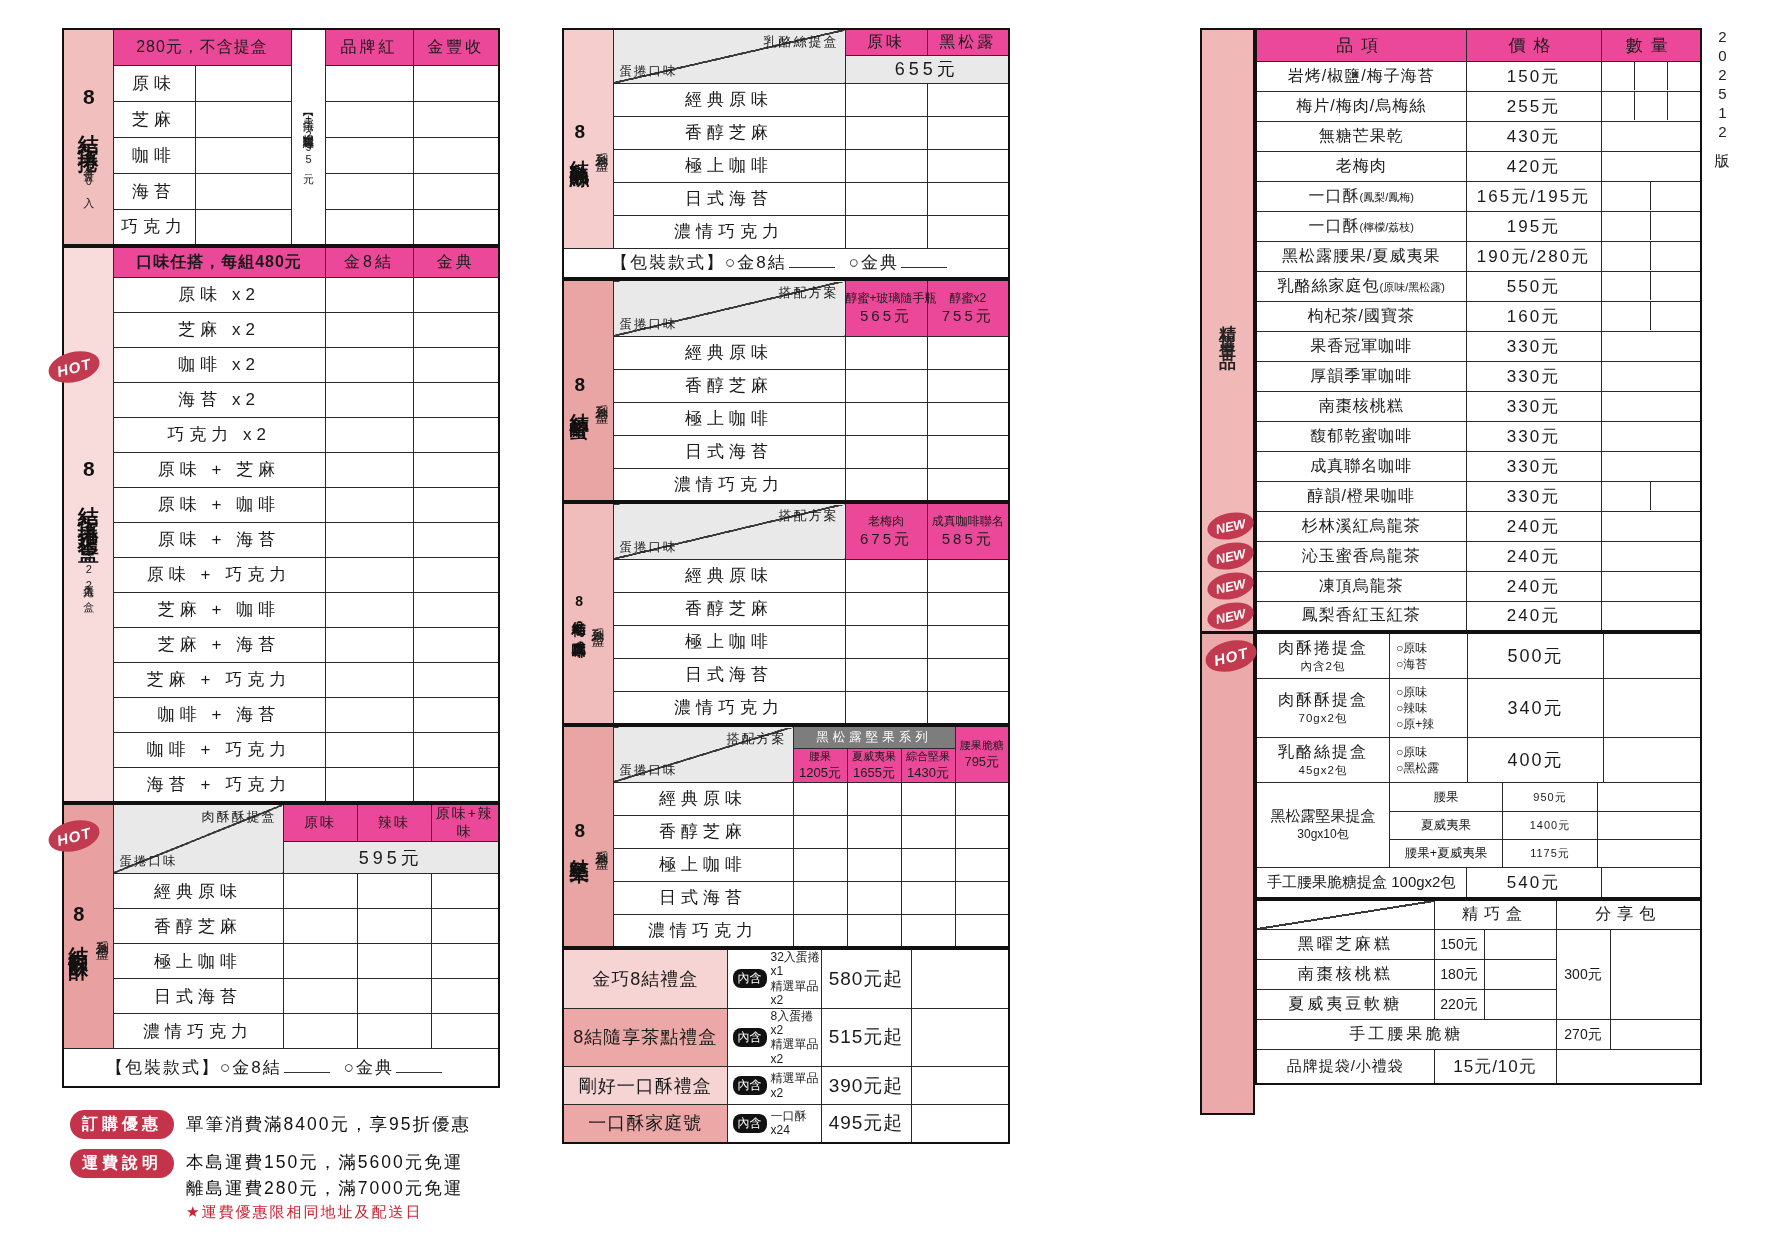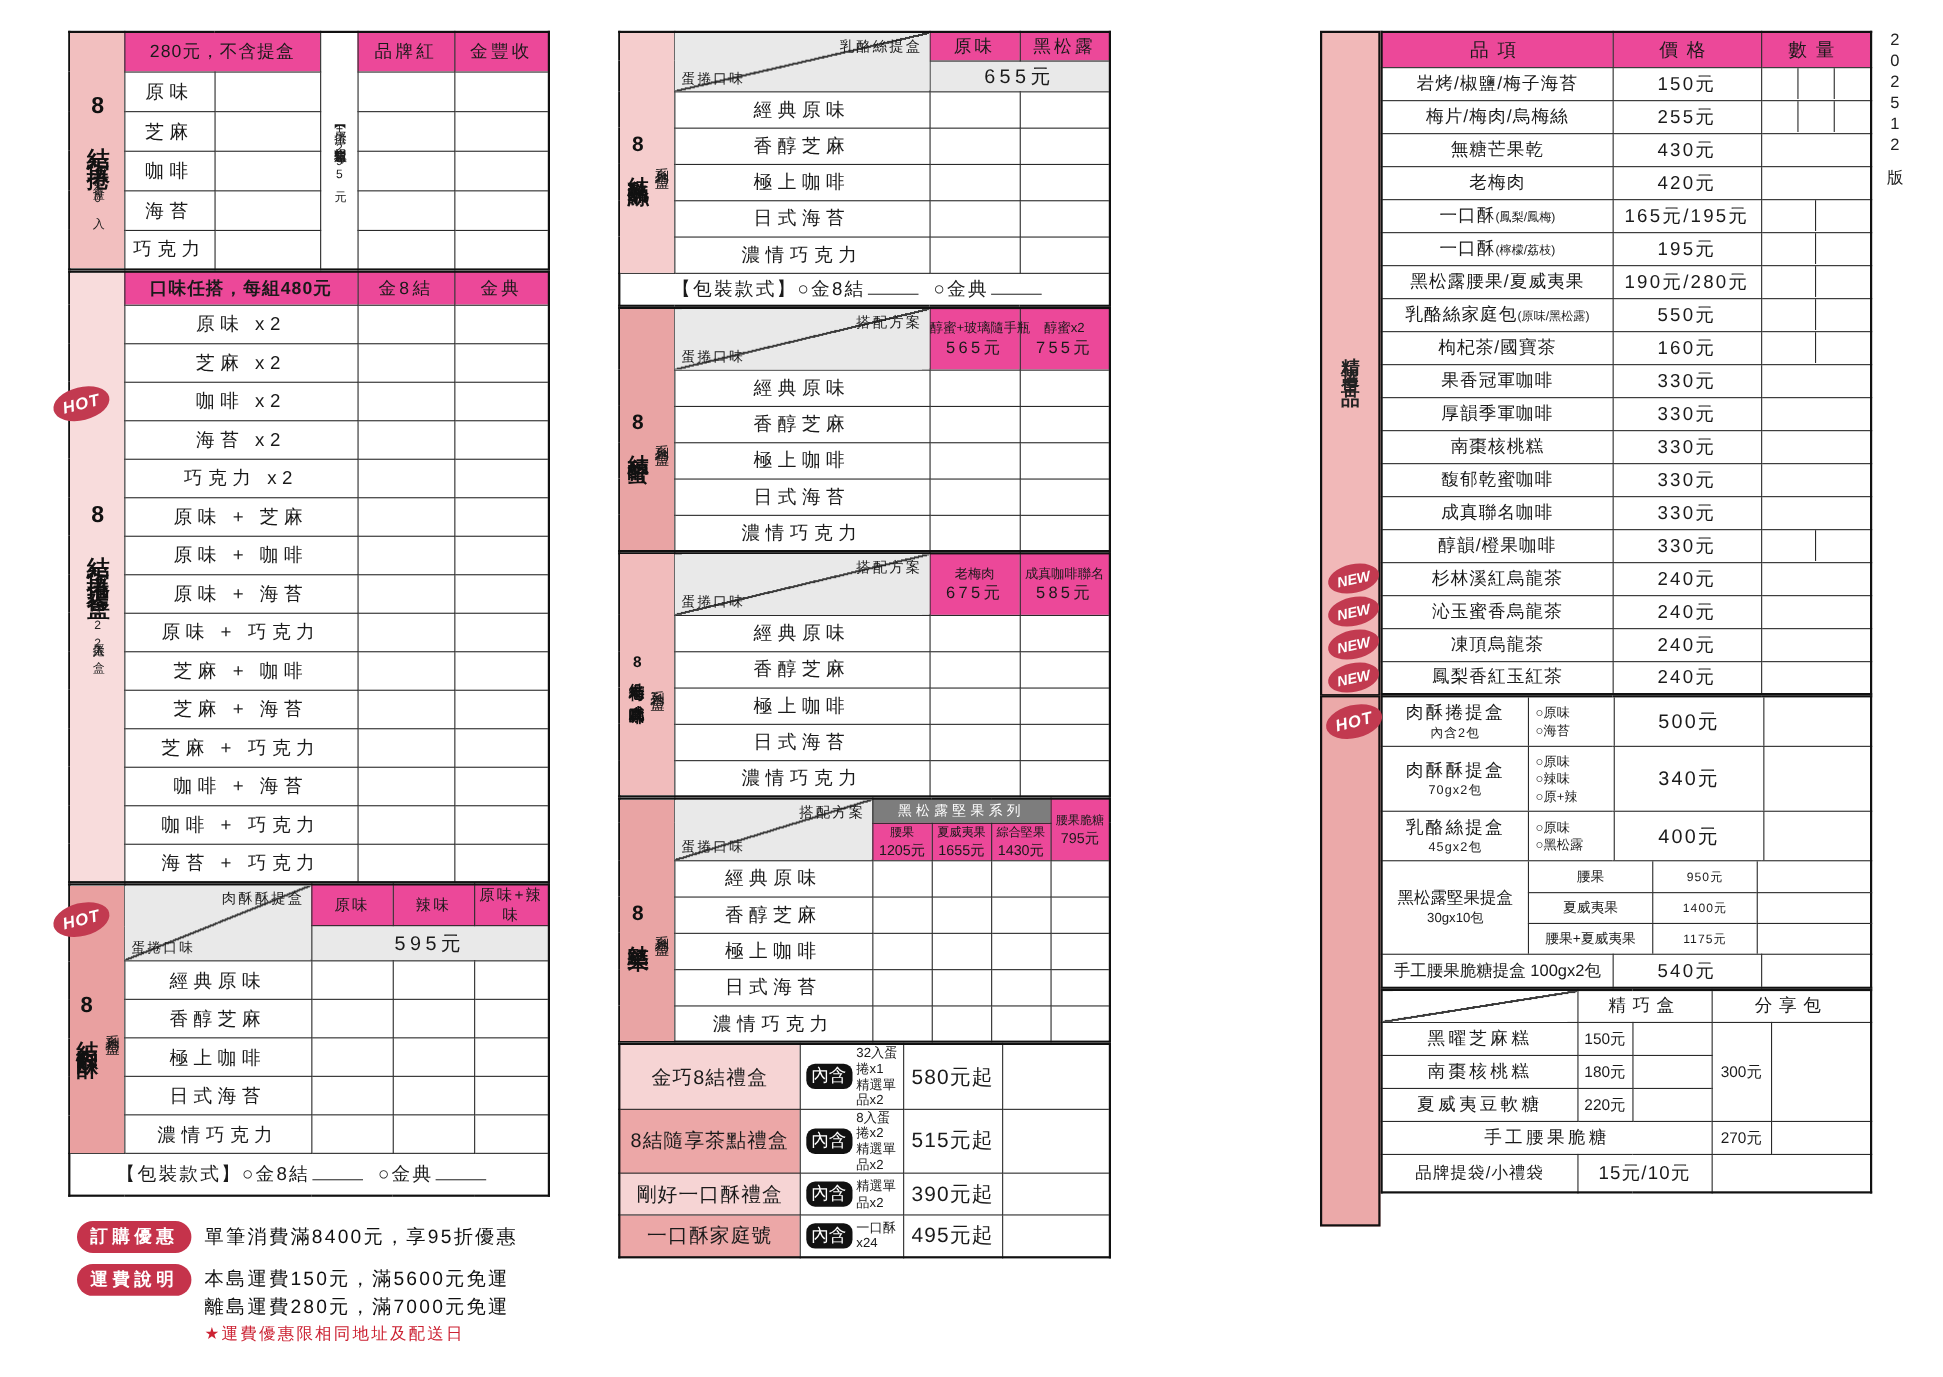--- a/index.html
+++ b/index.html
@@ -74,21 +74,21 @@
   #t-eggbox .hot-badge{top:104px;} #t-porksu .hot-badge{top:16px;}
   .new-badge{position:absolute;left:-50px;top:50%;margin-top:-13px;width:47px;height:26px;background:#c23a50;border-radius:50%;
     color:#fff;font-weight:700;font-style:italic;font-size:13px;display:flex;align-items:center;justify-content:center;
     transform:rotate(-12deg);z-index:6;}
   .hb-r{left:-52px;top:50%;margin-top:-15px;}
 
   
   .gname{font-size:18px;letter-spacing:1px;}
   .glight{background:#f6d4d4;} .gdark{background:#eca7a7;}
   .gwrap{display:flex;align-items:center;justify-content:flex-start;padding-left:5px;gap:4px;}
-  .inbadge{background:#111;color:#fff;font-size:16px;padding:1px 5px;border-radius:8px;white-space:nowrap;}
+  .inbadge{background:#111;color:#fff;font-size:12px;padding:1px 5px;border-radius:8px;white-space:nowrap;}
   .glines{text-align:left;font-size:12px;line-height:1.2;}
   .gpr{font-size:19px;letter-spacing:1px;}
 
   
   .rband{position:absolute;left:0;width:55px;border:2px solid #111;box-sizing:border-box;
     display:flex;align-items:center;justify-content:center;}
   .seg1{top:0;background:#f1b8b8;} .seg2{background:#eba9a9;}
   .vband{writing-mode:vertical-rl;text-orientation:upright;font-size:17px;letter-spacing:10px;font-weight:600;color:#222;}
   #t-right,#t-pack,#t-candy{margin-left:55px;}
   .item{position:relative;}

